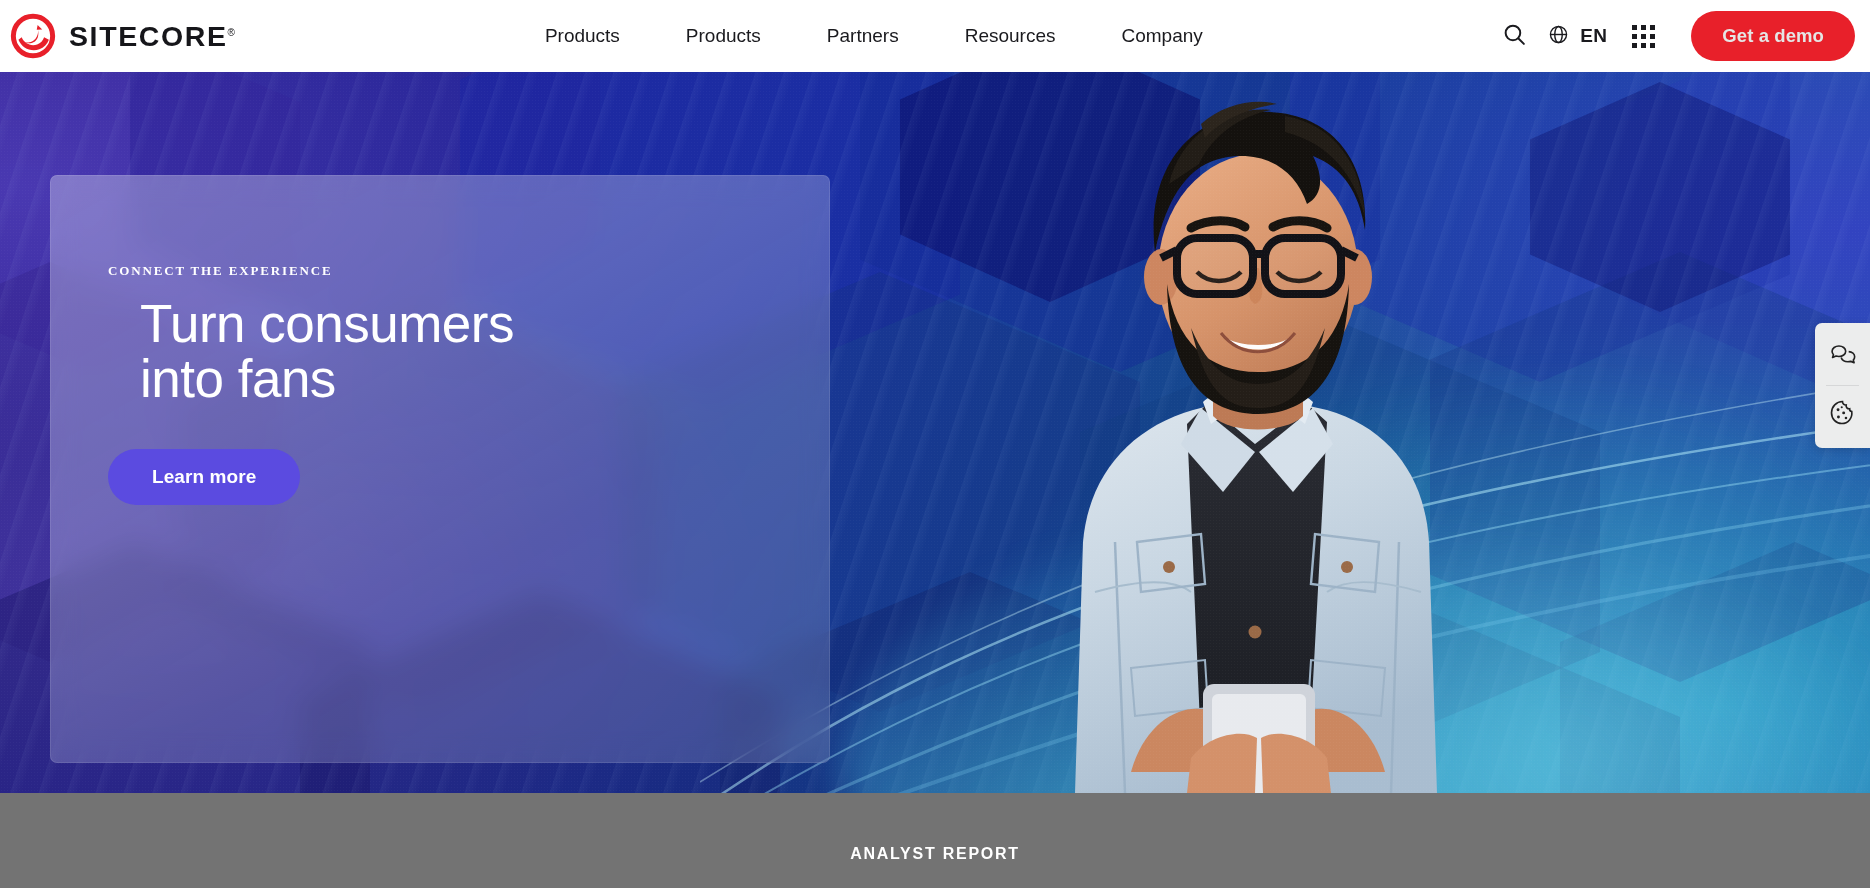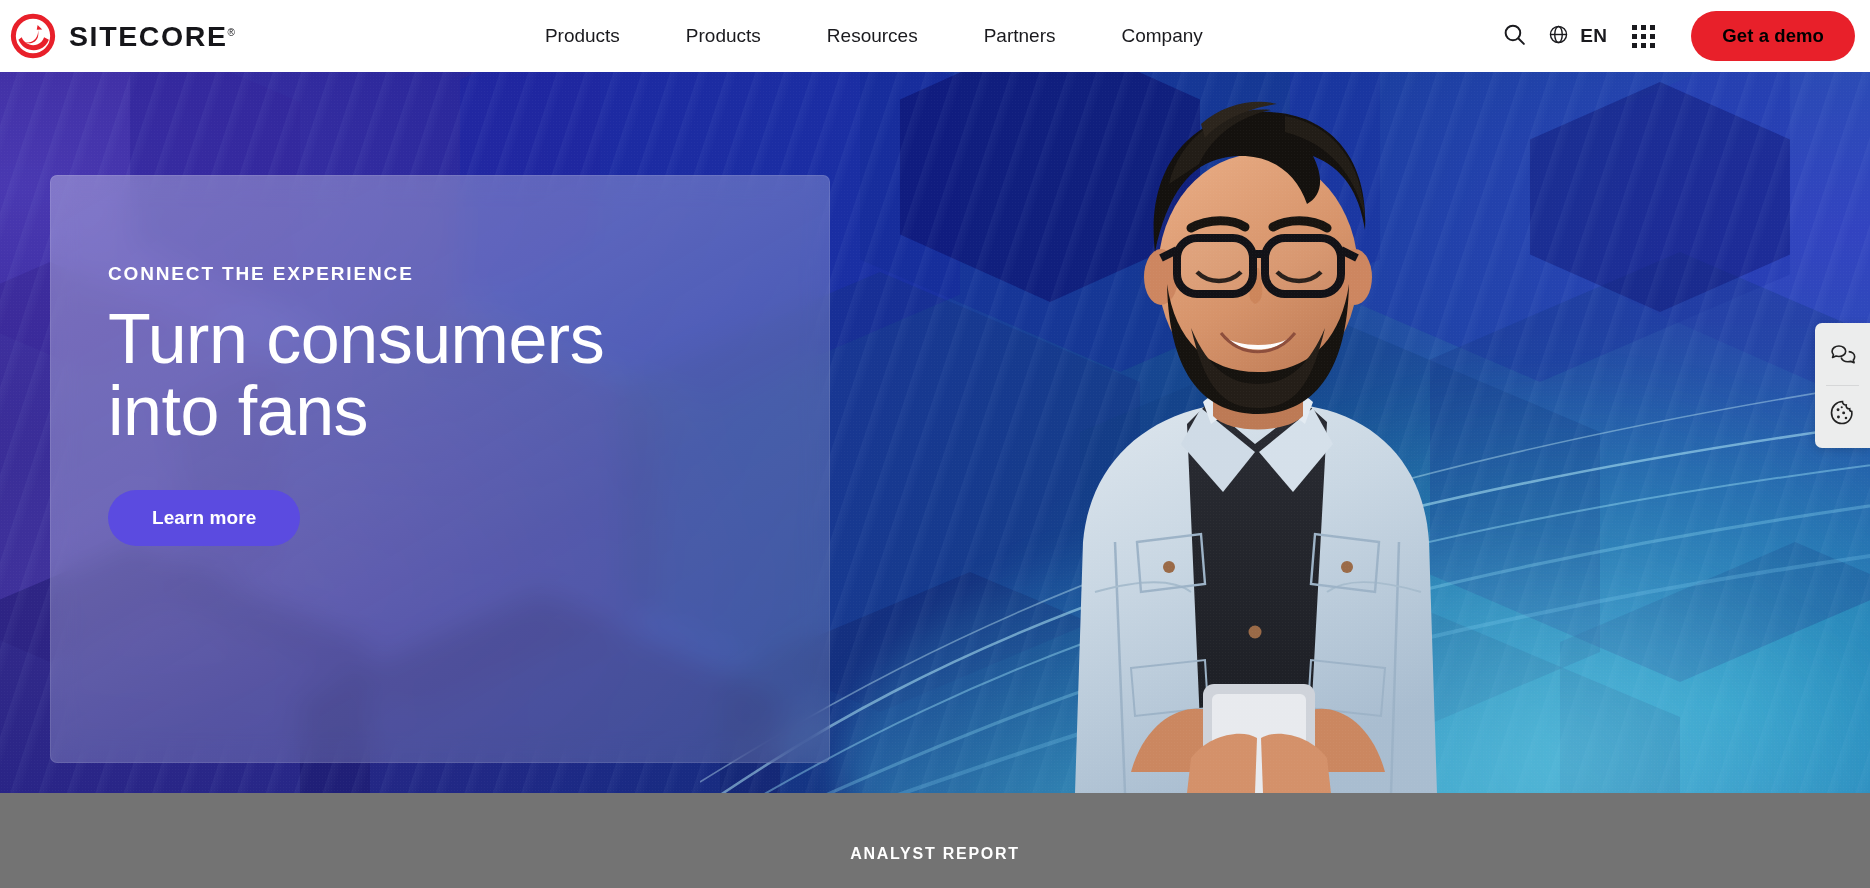--- a/index.html
+++ b/index.html
@@ -65,21 +65,21 @@
     display:flex; align-items:center; justify-content:center;
     cursor:pointer;
   }
   .grid-dots {
     display:grid; grid-template-columns:repeat(3,5px);
     grid-template-rows:repeat(3,5px); gap:4px;
   }
   .grid-dots i { display:block; width:5px; height:5px; background:#1a1a1e; }
   .demo-btn {
     margin-left:27px;
-    background:#e8202a; color:#000000;
+    background:#e8202a; color:#e5e5e5;
     font-size:18.5px; font-weight:700;
     border:none; border-radius:999px;
     padding:14px 31px; cursor:pointer;
     white-space:nowrap; letter-spacing:.1px;
     font-family:"Liberation Sans", sans-serif;
   }
 
   
   .hero {
     position:absolute; top:72px; left:0;
@@ -151,28 +151,29 @@
         rgba(176,180,220,0.30) 62%,
         rgba(160,165,205,0.26) 100%);
     backdrop-filter:blur(14px);
     -webkit-backdrop-filter:blur(14px);
     box-shadow:inset 0 0 0 1px rgba(255,255,255,0.10);
     overflow:hidden;
   }
   .card-inner { position:absolute; left:58px; top:0; right:36px; }
   .eyebrow {
     margin-top:88px;
-    font-size:19px; font-weight:700; letter-spacing:1.85px;
-    color:#ffffff; text-transform:uppercase;
+    font-size:13px; font-weight:700; letter-spacing:1.85px;
+    color:#ffffff; text-transform:uppercase;font-family:Liberation Serif, serif;
   }
   .headline {
     margin-top:18px;
-    font-size:70px; line-height:1.035; font-weight:400;
+    font-size:53px; line-height:1.035; font-weight:400;
     color:#ffffff; letter-spacing:-0.5px;
     max-width:620px;
+    margin-left:32px;
   }
   .subcopy {
     margin-top:29px;
     font-size:19.5px; line-height:1.47; font-weight:400;
     color:#ffffff; max-width:565px;
   }
   .learn-btn {
     margin-top:42px;
     display:inline-block;
     background:#5b4be0; color:#ffffff;
@@ -228,22 +229,22 @@
         <path d="M28.6 14.2 C28.6 14.2 31.4 21.0 26.6 26.8 C22.2 32.1 14.0 30.6 14.0 30.6
                  C14.0 30.6 20.8 33.5 26.0 29.8 C32.2 25.5 28.6 14.2 28.6 14.2 Z" fill="#e8202a"></path>
       </svg>
     </span>
     <span class="logo-word"><span>SITECORE</span><span class="reg">®</span></span>
   </div>
 
   <nav class="nav">
     <span class="nav-item">Products</span>
     <span class="nav-item">Products</span>
+    <span class="nav-item">Partners</span>
     <span class="nav-item">Resources</span>
-    <span class="nav-item">Partners</span>
     <span class="nav-item">Company</span>
   </nav>
 
   <div class="header-right">
 
     <div class="hdr-icon search-btn">
       <span>
         <svg width="25" height="25" viewBox="0 0 24 24" fill="none" stroke="#1a1a1e" stroke-width="1.9" stroke-linecap="round">
           <circle cx="10.5" cy="10.5" r="7"></circle>
           <line x1="15.8" y1="15.8" x2="21" y2="21"></line>

